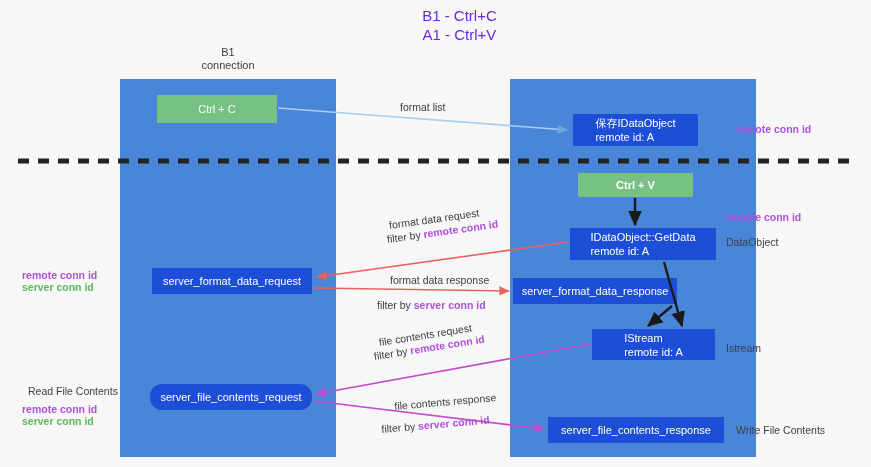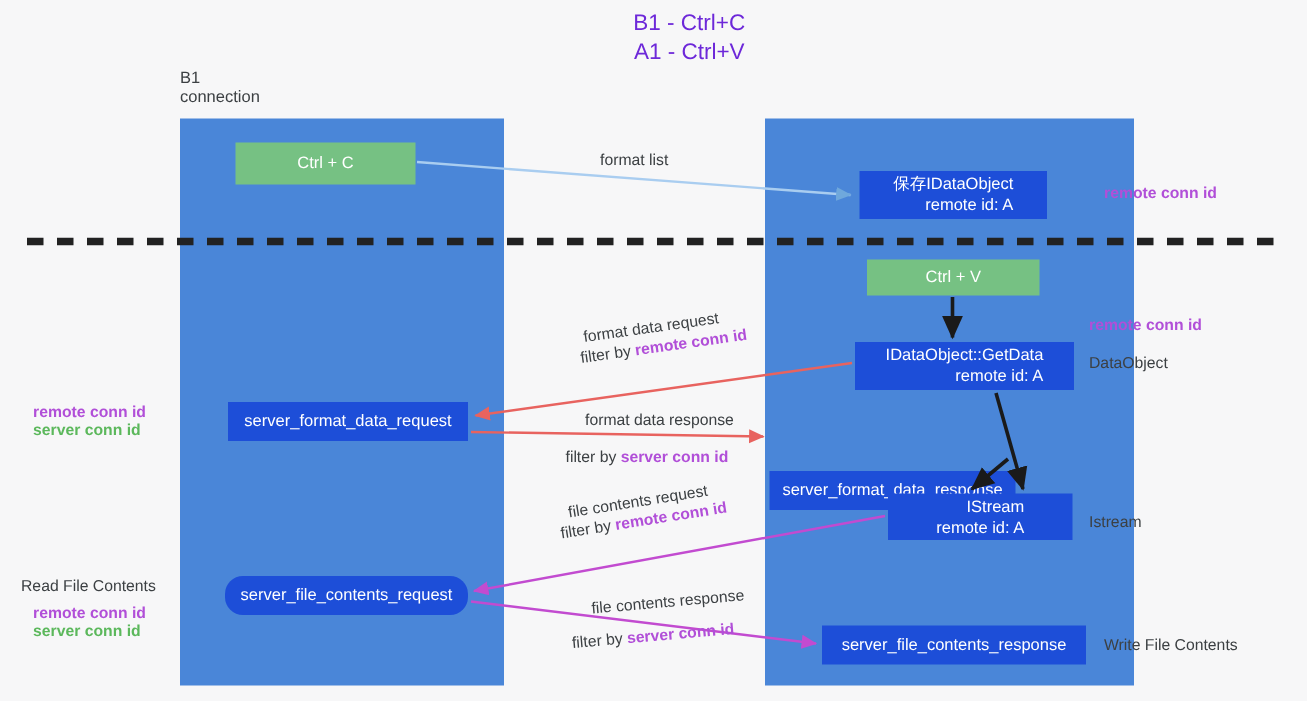--- a/index.html
+++ b/index.html
@@ -24,21 +24,21 @@
     text-align: center;
     font-size: 15px;
     line-height: 19px;
     color: #6d28d9;
     white-space: pre;
     margin-left: 24px;
   }
   
   .lane-header {
     position: absolute;
-    text-align: left;
+    text-align: center;
     font-size: 11px;
     line-height: 13px;
     color: #3c4043;
     white-space: pre;
   }
   #lane-header-b1 { left: 120px; top: 46px; width: 216px; }
   #lane-header-a1 { left: 510px; top: 46px; width: 246px; }
 
   
   .lane {
@@ -54,21 +54,21 @@
   .node {
     position: absolute;
     box-sizing: border-box;
     display: flex;
     flex-direction: column;
     align-items: center;
     justify-content: center;
     color: #ffffff;
     font-size: 11px;
     line-height: 14px;
-    text-align: right;
+    text-align: left;
     white-space: pre;
   }
   .node.green { background: #76c183; }
   .node.orange { background: #1d4ed8; }
 
   
   .lbl {
     position: absolute;
     font-size: 10.5px;
     line-height: 13px;
@@ -102,28 +102,28 @@
 connection</div>
 
   <div class="lane" id="lane-b1"></div>
   <div class="lane" id="lane-a1"></div>
 
   <div class="node green" style="left:157px; top:95px;  width:120px; height:28px;">Ctrl + C</div>
 
   <div class="node orange" style="left:573px; top:114px; width:125px; height:32px;">保存IDataObject
 remote id: A</div>
 
-  <div class="node green" style="left:578px; top:173px; width:115px; height:24px;">Ctrl + V</div>
+  <div class="node green" style="left:578px; top:173px; width:115px; height:24px;font-weight:bold;">Ctrl + V</div>
 
   <div class="node orange" style="left:570px; top:228px; width:146px; height:32px;">IDataObject::GetData
 remote id: A</div>
 
   <div class="node orange" style="left:152px; top:268px; width:160px; height:26px;">server_format_data_request</div>
 
-  <div class="node orange" style="left:513px; top:278px; width:164px; height:26px;margin-top:36px;">server_format_data_response</div>
+  <div class="node orange" style="left:513px; top:278px; width:164px; height:26px;">server_format_data_response</div>
 
   <div class="node orange" style="left:592px; top:329px; width:123px; height:31px;">IStream
 remote id: A</div>
 
   <div class="node orange" style="left:150px; top:384px; width:162px; height:26px;border-radius:12px;">server_file_contents_request</div>
 
   <div class="node orange" style="left:548px; top:417px; width:176px; height:26px;">server_file_contents_response</div>
 
   <svg id="edges" viewBox="0 0 871 467">
     <defs>
@@ -176,17 +176,17 @@
 
   <div class="lbl purple" style="left:736px; top:123px;">remote conn id</div>
   <div class="lbl purple" style="left:726px; top:211px;">remote conn id</div>
   <div class="lbl" style="left:726px; top:236px;">DataObject</div>
   <div class="lbl" style="left:726px; top:342px;">Istream</div>
   <div class="lbl" style="left:736px; top:424px;">Write File Contents</div>
 
   <div class="lbl purple" style="left:22px; top:269px;">remote conn id</div>
   <div class="lbl green" style="left:22px; top:281px;">server conn id</div>
 
-  <div class="lbl" style="left:14px; top:385px;text-align:center;">Read File Contents</div>
+  <div class="lbl" style="left:28px; top:385px;text-align:center;">Read File Contents</div>
   <div class="lbl purple" style="left:22px; top:403px;">remote conn id</div>
   <div class="lbl green" style="left:22px; top:415px;">server conn id</div>
 
 </div>
 
 </body></html>

